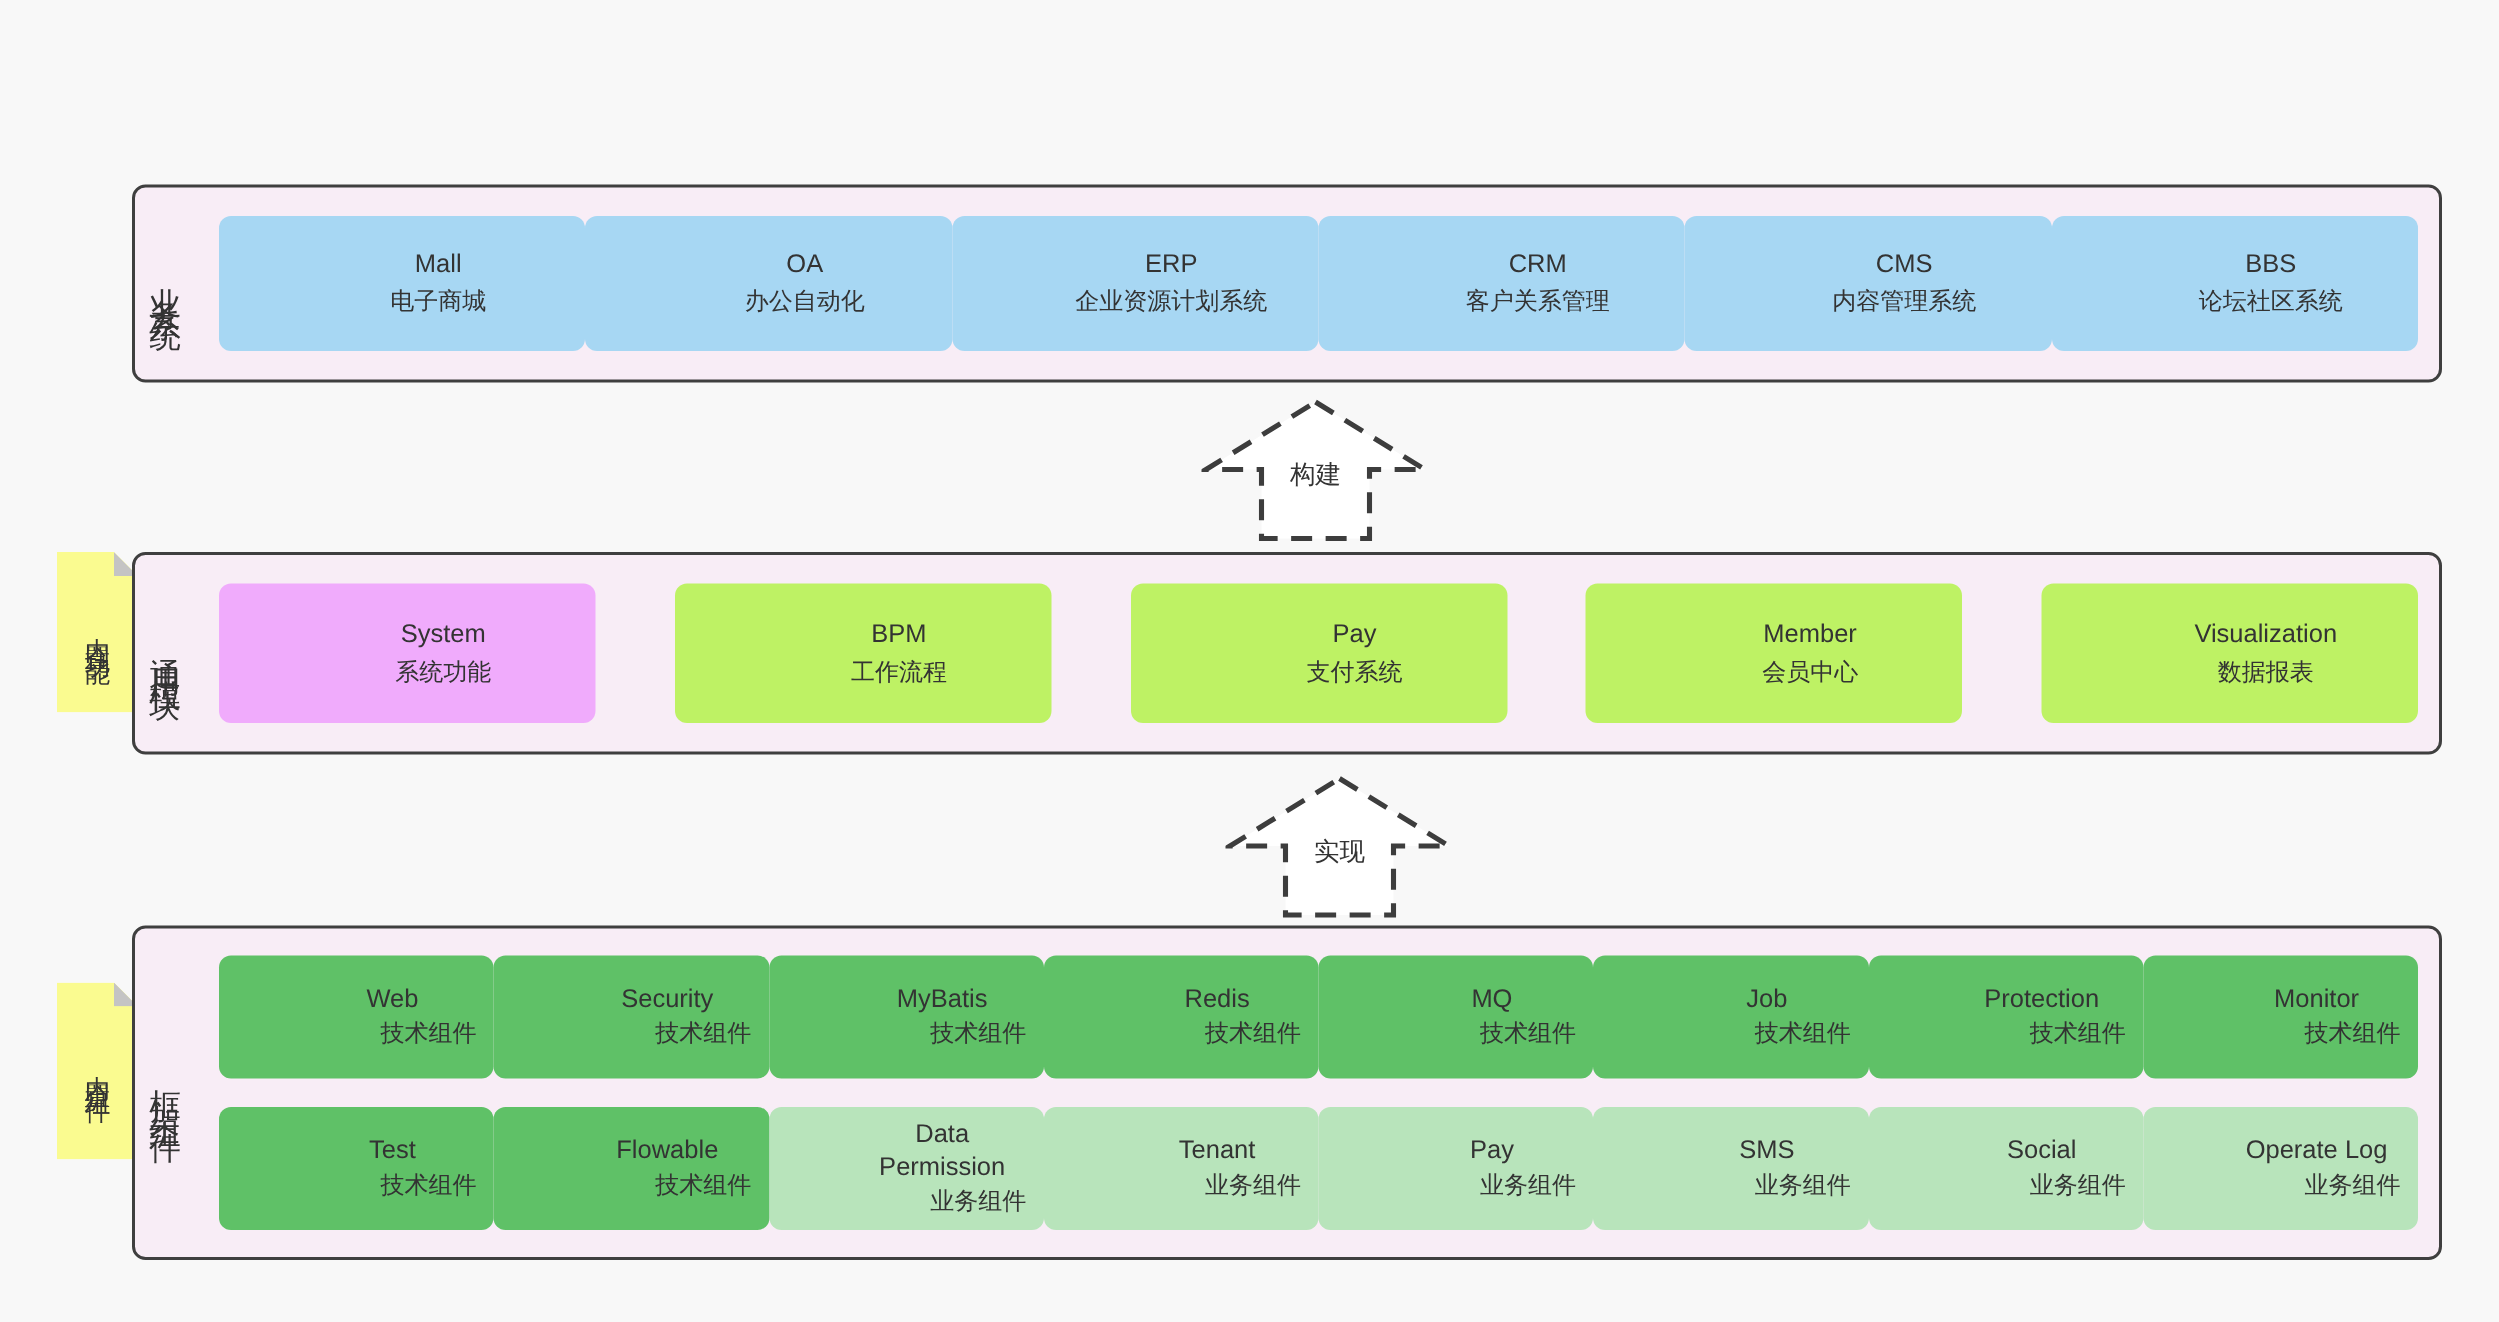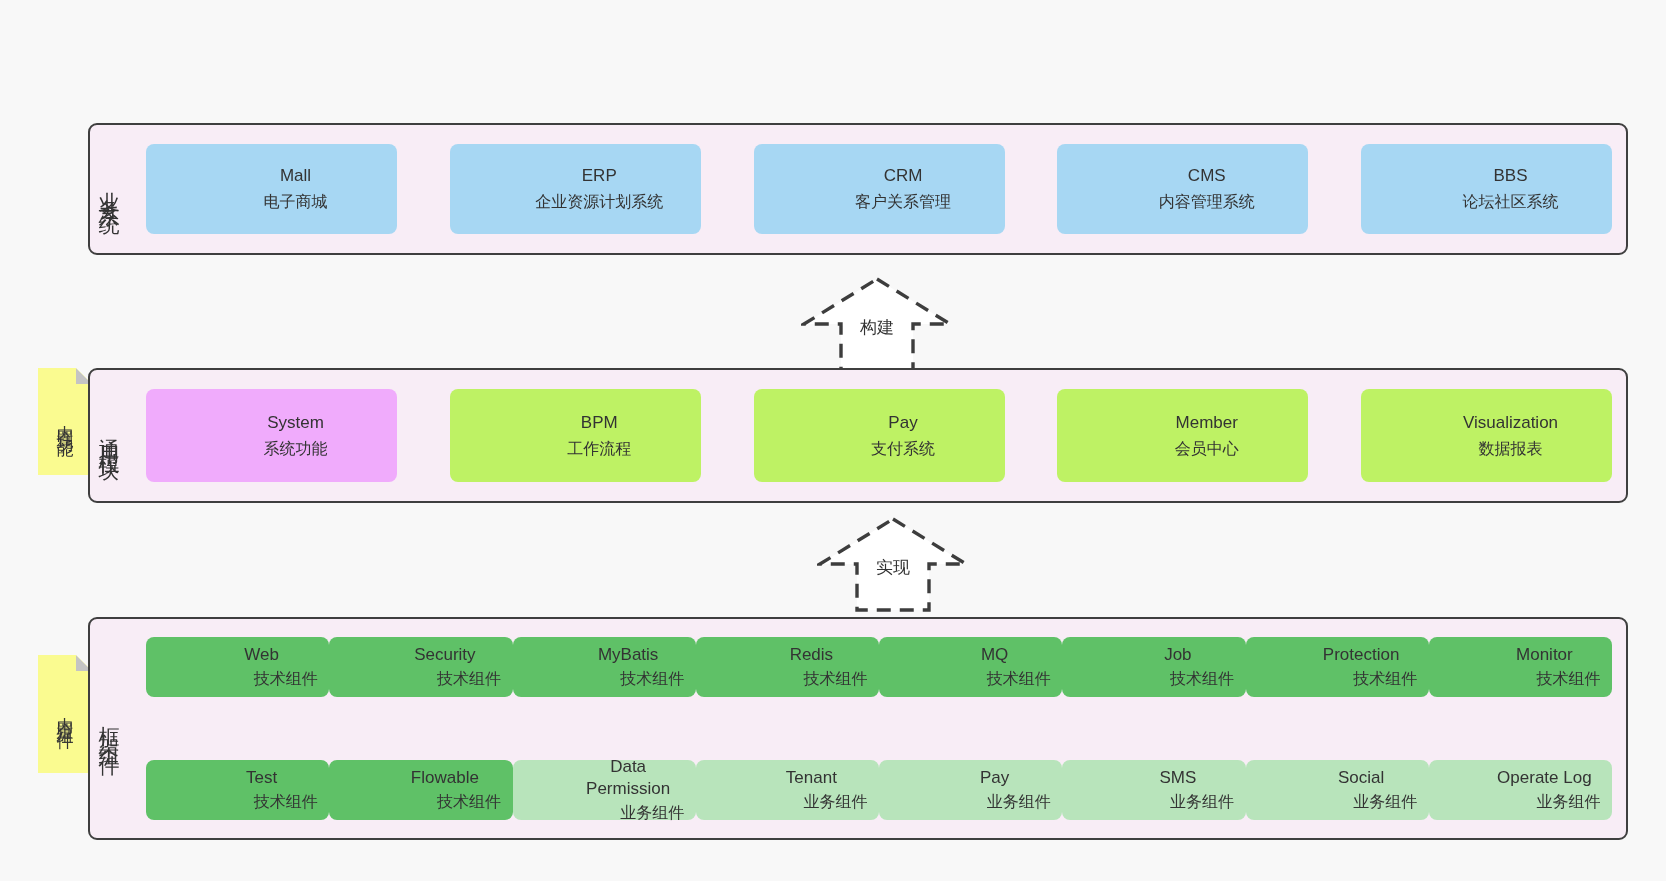--- a/index.html
+++ b/index.html
@@ -21,42 +21,42 @@
          display:flex;justify-content:space-between;align-items:stretch;}
   .box{border-radius:8px;display:flex;flex-direction:column;justify-content:center;
        align-items:center;text-align:center;color:#333;padding-left:48px;}
   .items .box{width:203px;}
   .box .t{font-size:17px;line-height:1.3;}
   .box .s{font-size:16px;line-height:1.3;margin-top:5px;}
 
   .rows{position:absolute;left:56px;right:14px;top:18px;bottom:18px;
         display:flex;flex-direction:column;justify-content:space-between;}
   .row{display:flex;justify-content:space-between;}
-  .row .box{width:147px;height:60px;}
+  .row .box{width:147px;height:82px;}
   .row .box .t{max-width:124px;}
   .row .box .s{margin-top:3px;margin-left:48px;}
 
   .v-blue{background:#a7d7f3;}
   .v-red{background:#f0abfc;}
   .v-pink{background:#bef264;}
   .v-green{background:#5fc167;}
   .v-lightgreen{background:#b8e4bb;}
 
   .note{position:absolute;left:38px;width:54px;background:#fafb90;z-index:1;
         clip-path:polygon(0 0,calc(100% - 16px) 0,100% 16px,100% 100%,0 100%);}
   .note-modules{top:368px;height:107px;}
   .note-components{top:655px;height:118px;}
   .fold{position:absolute;top:0;right:0;width:16px;height:16px;background:#c4c4c4;
         clip-path:polygon(0 0,100% 100%,0 100%);}
   .ntext{position:absolute;left:50%;top:50%;transform:translate(-50%,-50%);
          writing-mode:vertical-rl;text-orientation:upright;font-size:17px;
          letter-spacing:5px;color:#333;line-height:1;}
 
   .arrow{position:absolute;width:152px;height:97px;z-index:1;}
-  .arrow-build{left:801px;top:276px;}
+  .arrow-build{left:801px;top:265px;}
   .arrow-impl{left:817px;top:516px;text-decoration:underline;}
   .arrow svg{display:block;}
   .alabel{position:absolute;left:50%;top:40px;transform:translateX(-50%);
           background:#ffffff;padding:0 5px;font-size:17px;white-space:nowrap;color:#333;}
 </style>
 </head>
 <body>
 
 <div class="canvas">
 
@@ -70,20 +70,24 @@
   </div>
 
   <div class="layer layer-business">
     <div class="vlabel">业务系统</div>
     <div class="items">
       <div class="box v-blue">
         <div class="t">Mall</div>
         <div class="s">电子商城</div>
       </div>
       <div class="box v-blue">
+        <div class="t">OA</div>
+        <div class="s">办公自动化</div>
+      </div>
+      <div class="box v-blue">
         <div class="t">ERP</div>
         <div class="s">企业资源计划系统</div>
       </div>
       <div class="box v-blue">
         <div class="t">CRM</div>
         <div class="s">客户关系管理</div>
       </div>
       <div class="box v-blue">
         <div class="t">CMS</div>
         <div class="s">内容管理系统</div>

